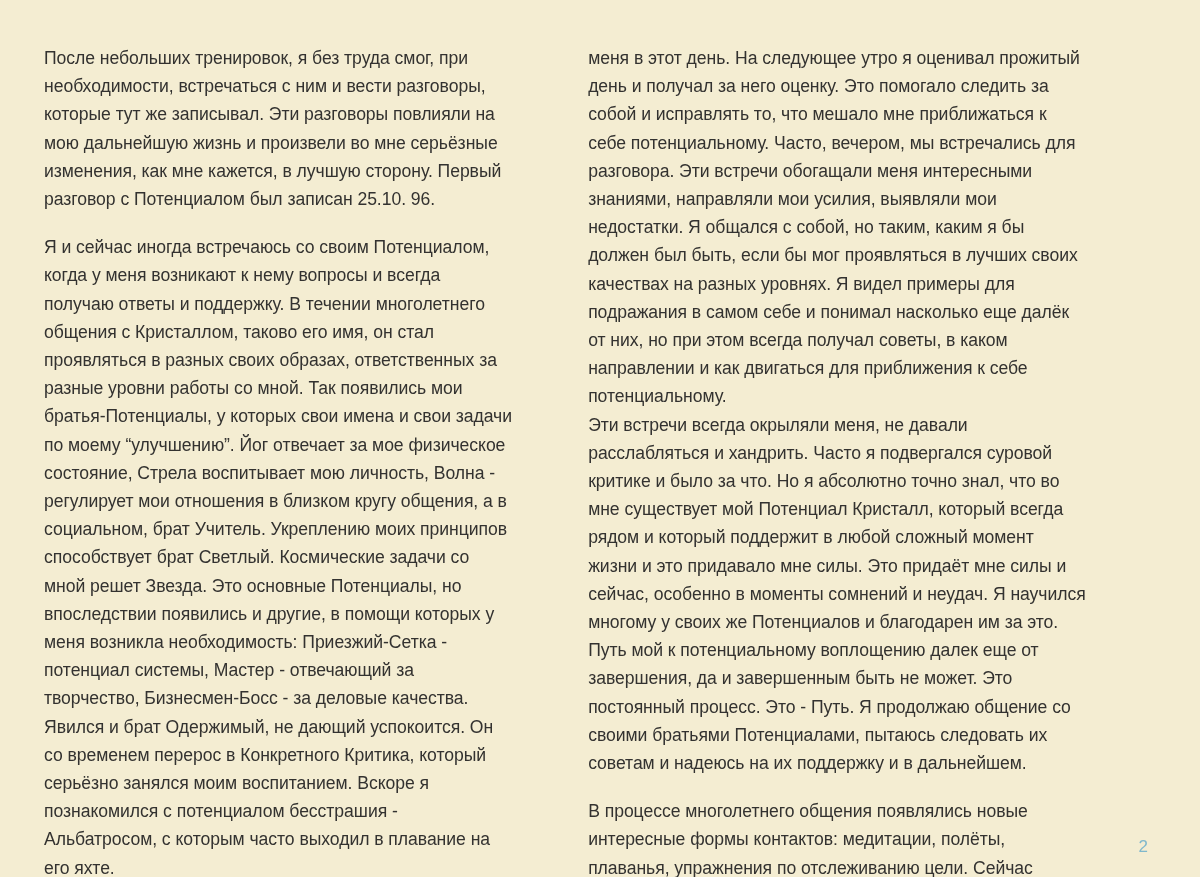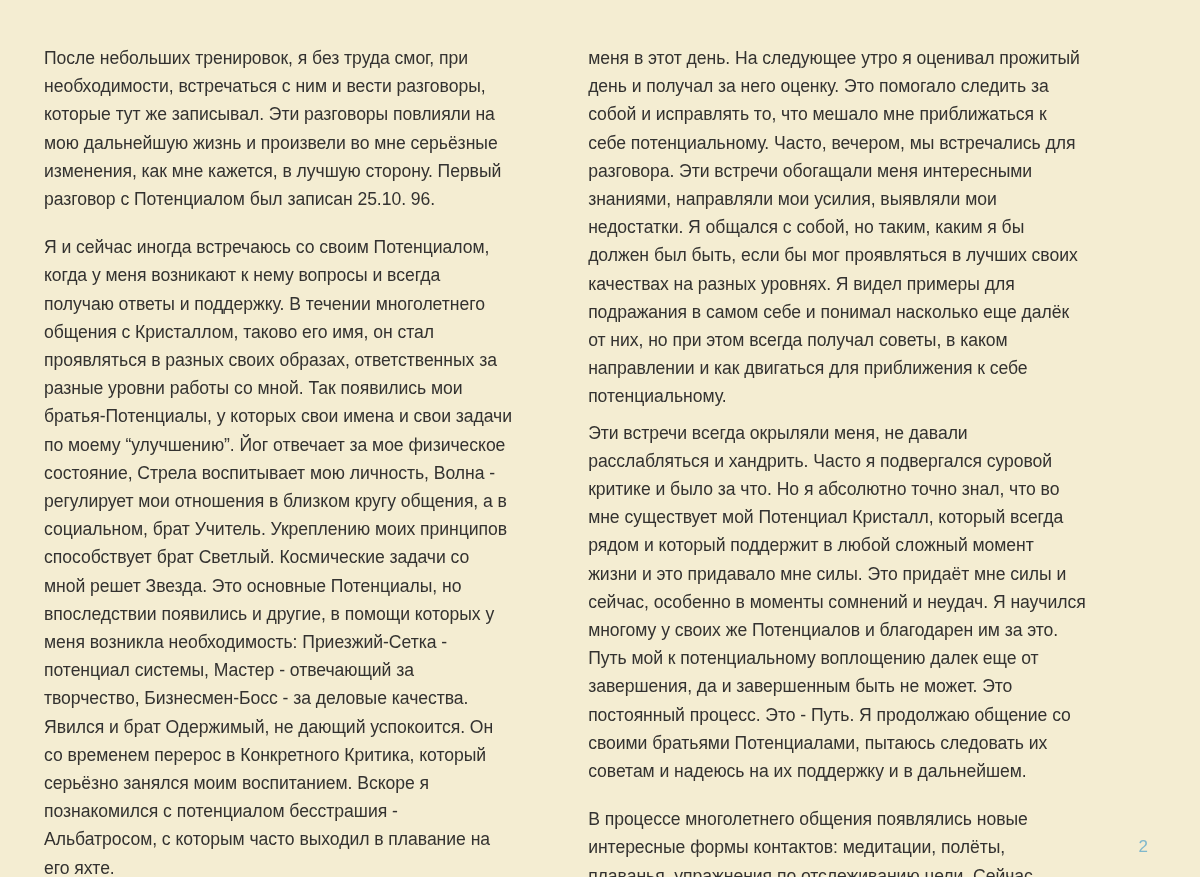--- a/index.html
+++ b/index.html
@@ -47,21 +47,21 @@
   p {
     margin: 0 0 20px 0;
     font-size: 17.6px;
     line-height: 28.2px;
     letter-spacing: -0.05px;
     text-align: left;
     color: #333230;
     -webkit-font-smoothing: antialiased;
   }
   p.tight {
-    margin-bottom: 8px;
+    margin-bottom: 0;
   }
   p:last-child {
     margin-bottom: 0;
   }
   .page-number {
     position: absolute;
     right: 52px;
     bottom: 22px;
     font-size: 17px;
     line-height: 1;

